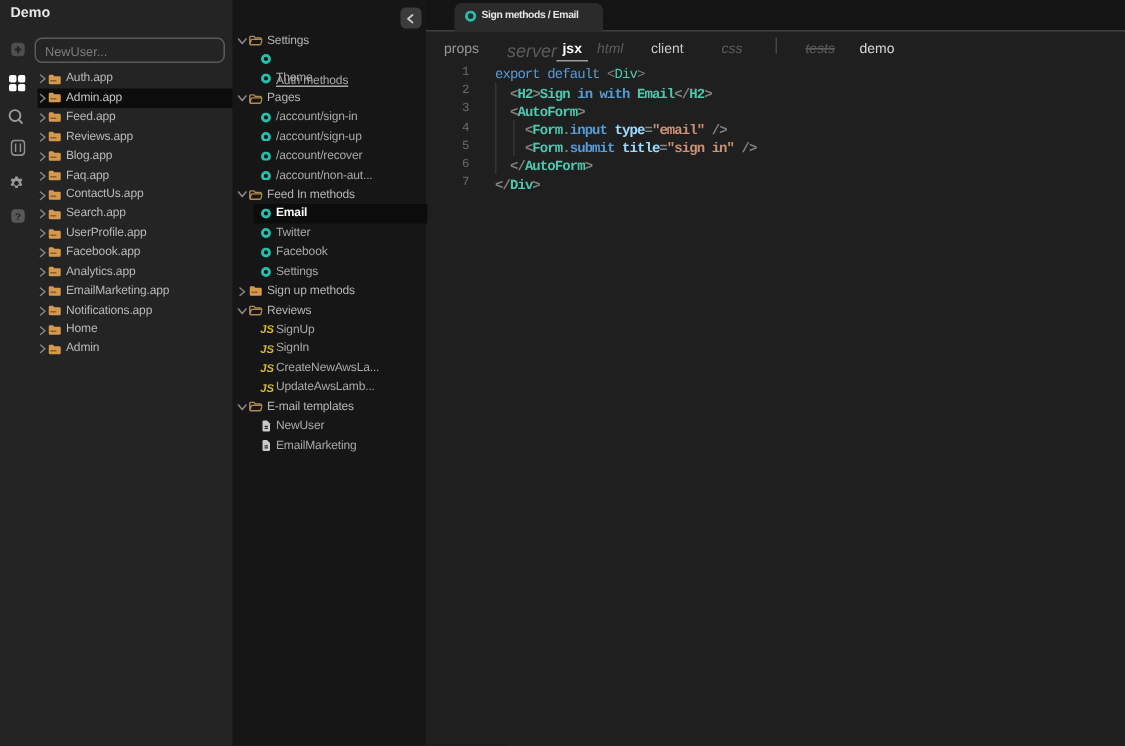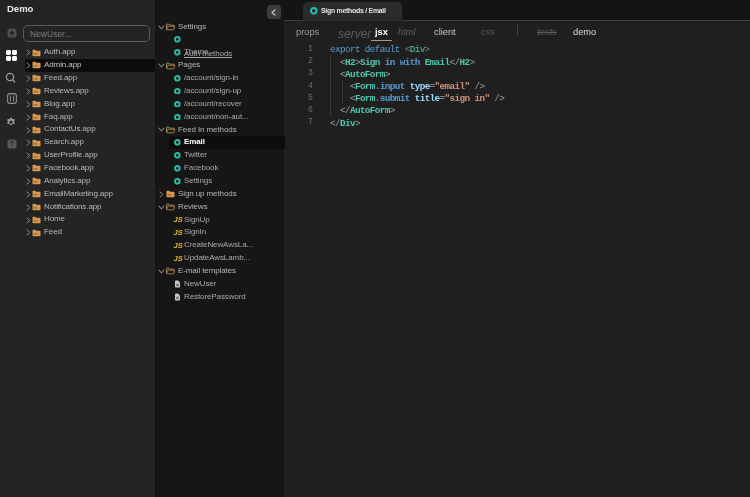--- a/index.html
+++ b/index.html
@@ -155,21 +155,21 @@
 <path d="M1.6 4.9 L5.6 4.9" stroke="#8a5f2a" stroke-width="1" fill="none"></path>
 </svg>
 <span class="abs" style="left:44px;top:214.4px;font-size:8px;letter-spacing:-0.1px;color:#b9b9b9">Home</span>
 <svg style="position:absolute;left:26px;top:229.47000000000003px" width="5" height="7" viewBox="0 0 5 7">
       <path d="M1 1 L4 3.5 L1 6" stroke="#878787" stroke-width="1.0" fill="none" stroke-linecap="round" stroke-linejoin="round"></path>
     </svg>
 <svg style="position:absolute;left:32px;top:228.67000000000002px" width="9" height="8" viewBox="0 0 9 8">
 <path d="M0.5 1.6 Q0.5 0.8 1.3 0.8 L3.3 0.8 L4.2 1.8 L7.7 1.8 Q8.5 1.8 8.5 2.6 L8.5 6.4 Q8.5 7.2 7.7 7.2 L1.3 7.2 Q0.5 7.2 0.5 6.4 Z" fill="#d6984c"></path>
 <path d="M1.6 4.9 L5.6 4.9" stroke="#8a5f2a" stroke-width="1" fill="none"></path>
 </svg>
-<span class="abs" style="left:44px;top:227.3px;font-size:8px;letter-spacing:-0.1px;color:#b9b9b9">Feed</span>
+<span class="abs" style="left:44px;top:227.3px;font-size:8px;letter-spacing:-0.1px;color:#b9b9b9">Admin</span>
 <div class="abs" style="left:267px;top:5px;width:14px;height:14px;background:#3c3c3c;border-radius:3.5px"></div>
 <svg class="abs" style="left:271px;top:8.5px" width="5" height="7" viewBox="0 0 5 7">
       <path d="M4 1 L1 3.5 L4 6" stroke="#c9c9c9" stroke-width="1.2" fill="none" stroke-linecap="round" stroke-linejoin="round"></path>
     </svg>
 <svg style="position:absolute;left:158px;top:24.5px" width="7" height="5" viewBox="0 0 7 5">
       <path d="M1 1 L3.5 4 L6 1" stroke="#878787" stroke-width="1.1" fill="none" stroke-linecap="round" stroke-linejoin="round"></path>
     </svg>
 <svg style="position:absolute;left:166px;top:23.0px" width="9" height="8" viewBox="0 0 9 8">
 <path d="M1.0 1.2 L3.2 1.2 L4.1 2.2 L7.6 2.2 Q8.2 2.2 8.2 2.8 L8.2 3.4 M1.0 6.8 Q0.6 6.8 0.7 6.3 L1.5 3.6 Q1.6 3.2 2.1 3.2 L8.3 3.2 Q8.8 3.2 8.7 3.7 L7.9 6.4 Q7.8 6.8 7.3 6.8 Z M1.0 1.2 Q0.5 1.2 0.5 1.8 L0.5 6.2" stroke="#b08a52" stroke-width="0.9" fill="none" stroke-linejoin="round" stroke-linecap="round"></path>
 </svg>
@@ -261,21 +261,21 @@
 <span class="abs" style="left:178px;top:265.9px;font-size:8px;letter-spacing:-0.1px;color:#b5b5b5">E-mail templates</span>
 <svg style="position:absolute;left:174px;top:280.2px" width="7" height="8" viewBox="0 0 7 8">
 <path d="M1 1.2 Q1 0.4 1.8 0.4 L4.0 0.4 L6 2.4 L6 6.8 Q6 7.6 5.2 7.6 L1.8 7.6 Q1 7.6 1 6.8 Z" fill="#c9c9c9"></path>
 <path d="M2.4 4.2 L4.6 4.2 M2.4 5.6 L4.6 5.6" stroke="#2a2a2a" stroke-width="0.8"></path>
 </svg>
 <span class="abs" style="left:184px;top:278.8px;font-size:8px;letter-spacing:-0.1px;color:#a9a9a9;">NewUser</span>
 <svg style="position:absolute;left:174px;top:293.06px" width="7" height="8" viewBox="0 0 7 8">
 <path d="M1 1.2 Q1 0.4 1.8 0.4 L4.0 0.4 L6 2.4 L6 6.8 Q6 7.6 5.2 7.6 L1.8 7.6 Q1 7.6 1 6.8 Z" fill="#c9c9c9"></path>
 <path d="M2.4 4.2 L4.6 4.2 M2.4 5.6 L4.6 5.6" stroke="#2a2a2a" stroke-width="0.8"></path>
 </svg>
-<span class="abs" style="left:184px;top:291.7px;font-size:8px;letter-spacing:-0.1px;color:#a9a9a9;">RestorePassword</span>
+<span class="abs" style="left:184px;top:291.7px;font-size:8px;letter-spacing:-0.1px;color:#a9a9a9;">EmailMarketing</span>
 <div class="abs" style="left:303px;top:2px;width:99px;height:18.5px;background:#2b2b2b;border-radius:5px 5px 0 0"></div>
 <svg style="position:absolute;left:310px;top:7px" width="7.5" height="7.5" viewBox="0 0 7.5 7.5">
 <circle cx="3.75" cy="3.75" r="2.8" stroke="#25c0ab" stroke-width="1.9" fill="none"></circle>
 </svg>
 <span class="abs" style="left:321px;top:6.5px;font-size:6.9px;letter-spacing:-0.25px;font-weight:bold;color:#e6e6e6">Sign methods / Email</span>
 <span class="abs" style="left:296px;top:26.5px;font-size:9.3px;color:#9a9a9a">props</span>
 <span class="abs" style="left:338px;top:26.5px;font-size:12px;color:#5c5c5c;font-style:italic">server</span>
 <span class="abs" style="left:375px;top:26.5px;font-size:9.3px;color:#ffffff;font-weight:bold">jsx</span>
 <span class="abs" style="left:398px;top:26.5px;font-size:9.3px;color:#5c5c5c;font-style:italic">html</span>
 <span class="abs" style="left:434px;top:26.5px;font-size:9.3px;color:#c9c9c9">client</span>

